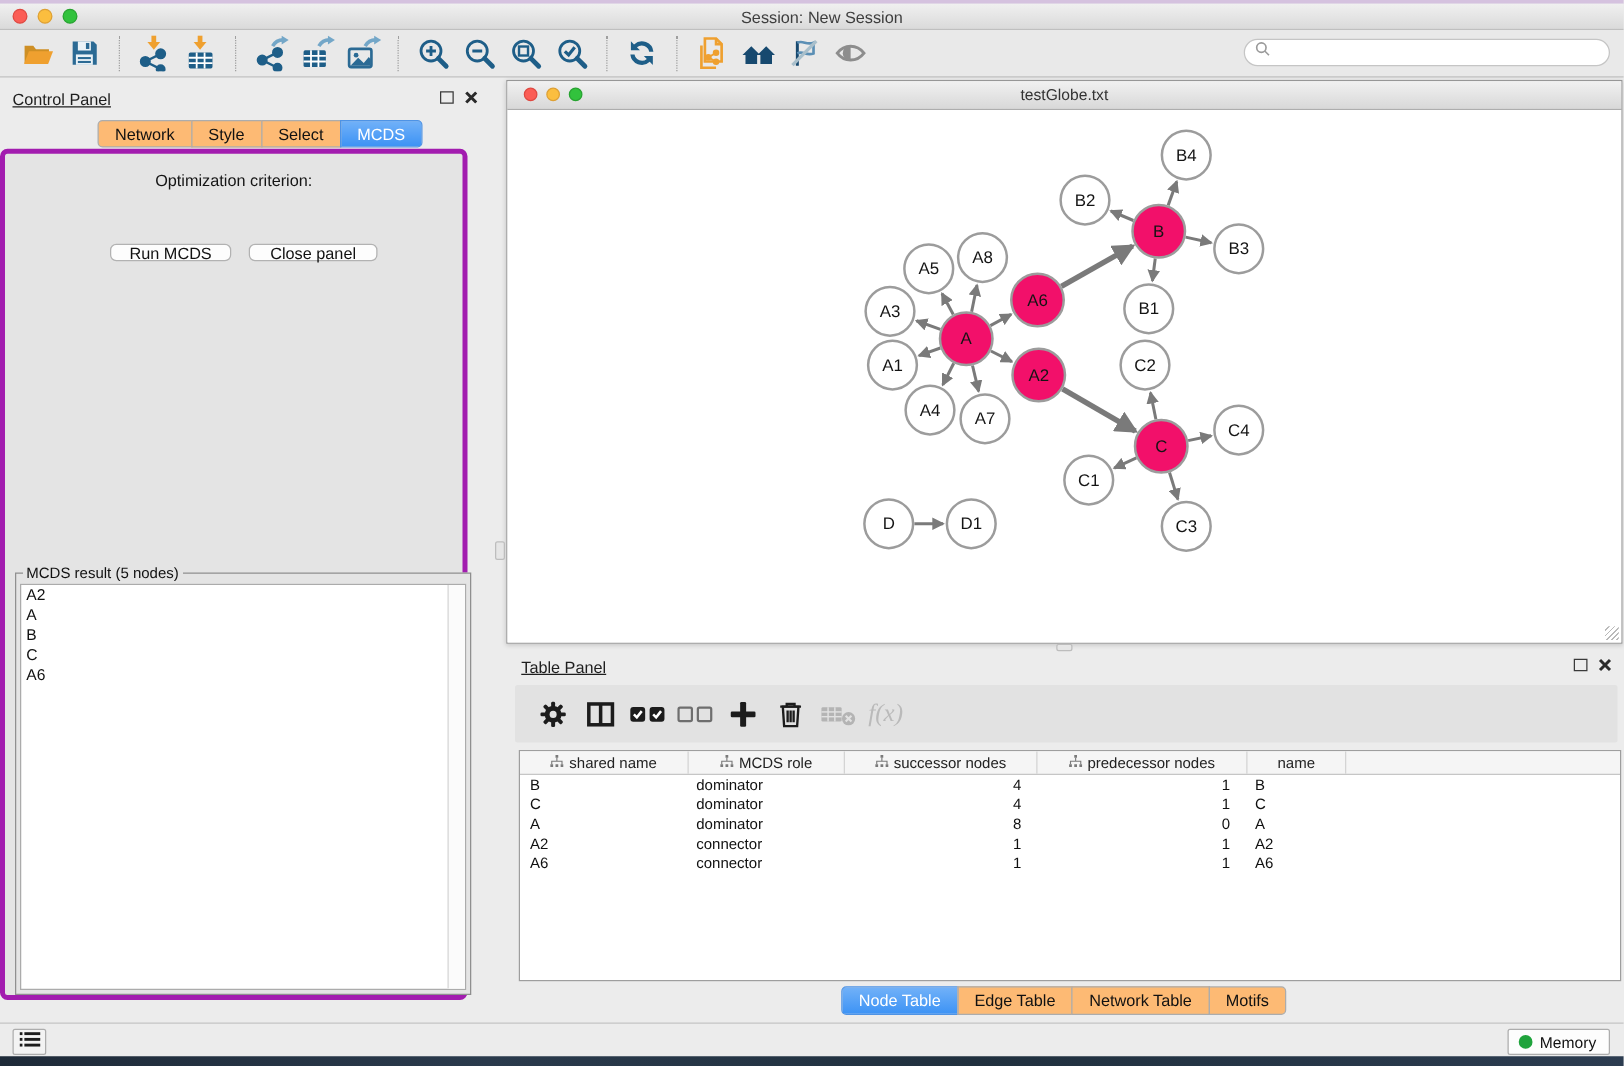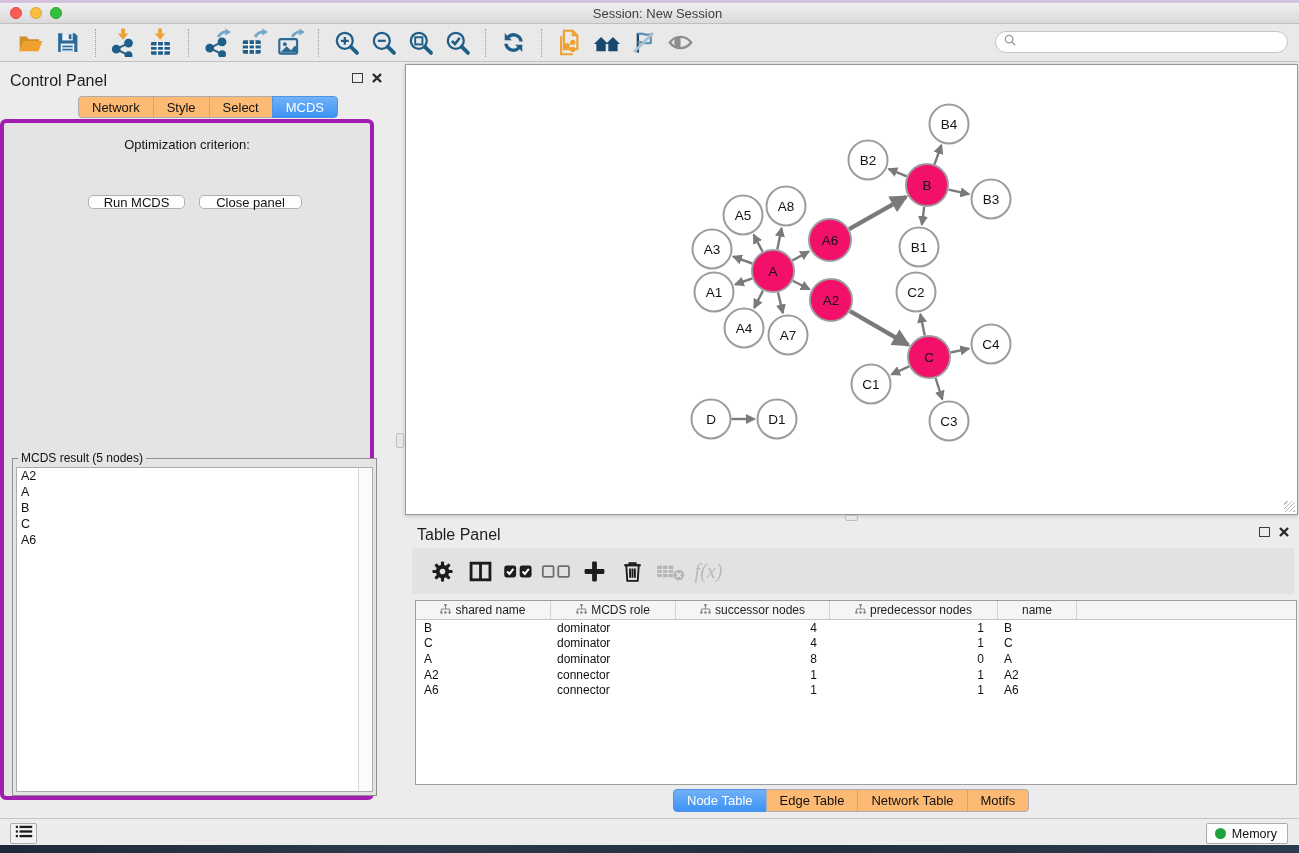--- a/index.html
+++ b/index.html
@@ -14,21 +14,21 @@
   .light.yellow{background:#FBBE3F;border:1px solid #DEA033;}
   .light.green{background:#32C23D;border:1px solid #27A330;}
   #titlebar .title{position:absolute;left:0;top:3px;width:100%;text-align:center;font-size:13px;color:#3E3E3E;margin-left:8px;}
   #toolbar{left:0;top:24px;width:1299px;height:38px;background:#E9E9E9;border-bottom:1px solid #C2C2C2;box-sizing:border-box;display:flex;align-items:center;padding-left:12px;}
   .tb-icon{width:37px;height:34px;display:flex;align-items:center;justify-content:center;}
   .tb-sep{height:28px;border-left:1px dotted #9F9F9F;margin:0 9px;}
   #search-box{position:absolute;left:995px;top:31px;width:293px;height:22px;background:#fff;border:1px solid #C5C5C5;border-radius:12px;box-sizing:border-box;display:flex;align-items:center;padding-left:7px;gap:4px;}
   #search-box input{border:none;outline:none;flex:1;height:16px;font-size:12px;font-family:"Liberation Sans",sans-serif;background:transparent;}
   
   #control-panel{left:0;top:62px;width:390px;height:756px;}
-  .panel-title{font-size:16px;color:#1E1E1E;}
+  .panel-title{font-size:13px;color:#1E1E1E;text-decoration:underline;}
   #cp-title{position:absolute;left:10px;top:10px;}
   .panel-btns{position:absolute;display:flex;gap:9px;align-items:center;}
   #cp-btns{right:8px;top:11px;}
   .float-glyph{width:9px;height:8px;border:1.5px solid #3A3A3A;display:inline-block;}
   .close-glyph svg{display:block;}
   #cp-tabs{position:absolute;left:78px;top:34px;height:22px;display:flex;}
   .seg-tab{border:1px solid #ACACAC;background:#fdba74;color:#111;font-size:13px;display:flex;align-items:center;justify-content:center;padding:0 13px;margin-left:-1px;box-sizing:border-box;}
   .seg-tab.first{border-radius:4px 0 0 4px;margin-left:0;}
   .seg-tab.last{border-radius:0 4px 4px 0;}
   .seg-tab.active{background:linear-gradient(#71B1F8,#3D93F5);border-color:#4E93E5;color:#fff;}
@@ -303,20 +303,28 @@
           <div class="result-item">B</div>
           <div class="result-item">C</div>
           <div class="result-item">A6</div>
           <div class="scroll-track"></div>
         </div>
     </fieldset>
   </div>
 </div>
 
 <div id="net-window" class="abs">
+  <div id="net-titlebar">
+    <div class="lights">
+      <span class="light red"></span>
+      <span class="light yellow"></span>
+      <span class="light green"></span>
+    </div>
+    <div class="title">testGlobe.txt</div>
+  </div>
   <div id="net-canvas">
     <svg id="graph-svg" width="891" height="426">
         <defs>
           <marker id="arr" viewBox="0 0 10 10" refX="8.6" refY="5" markerWidth="4.2" markerHeight="4.2" orient="auto">
             <path d="M0 0 L10 5 L0 10 z" fill="#7A7A7A"></path>
           </marker>
         </defs>
         <line x1="346.3" y1="190.4" x2="329.2" y2="196.5" stroke="#7A7A7A" stroke-width="2.4" marker-end="url(#arr)"></line>
         <line x1="386.7" y1="192.8" x2="403.5" y2="201.3" stroke="#7A7A7A" stroke-width="2.4" marker-end="url(#arr)"></line>
         <line x1="346.3" y1="175.5" x2="327.2" y2="168.6" stroke="#7A7A7A" stroke-width="2.4" marker-end="url(#arr)"></line>

